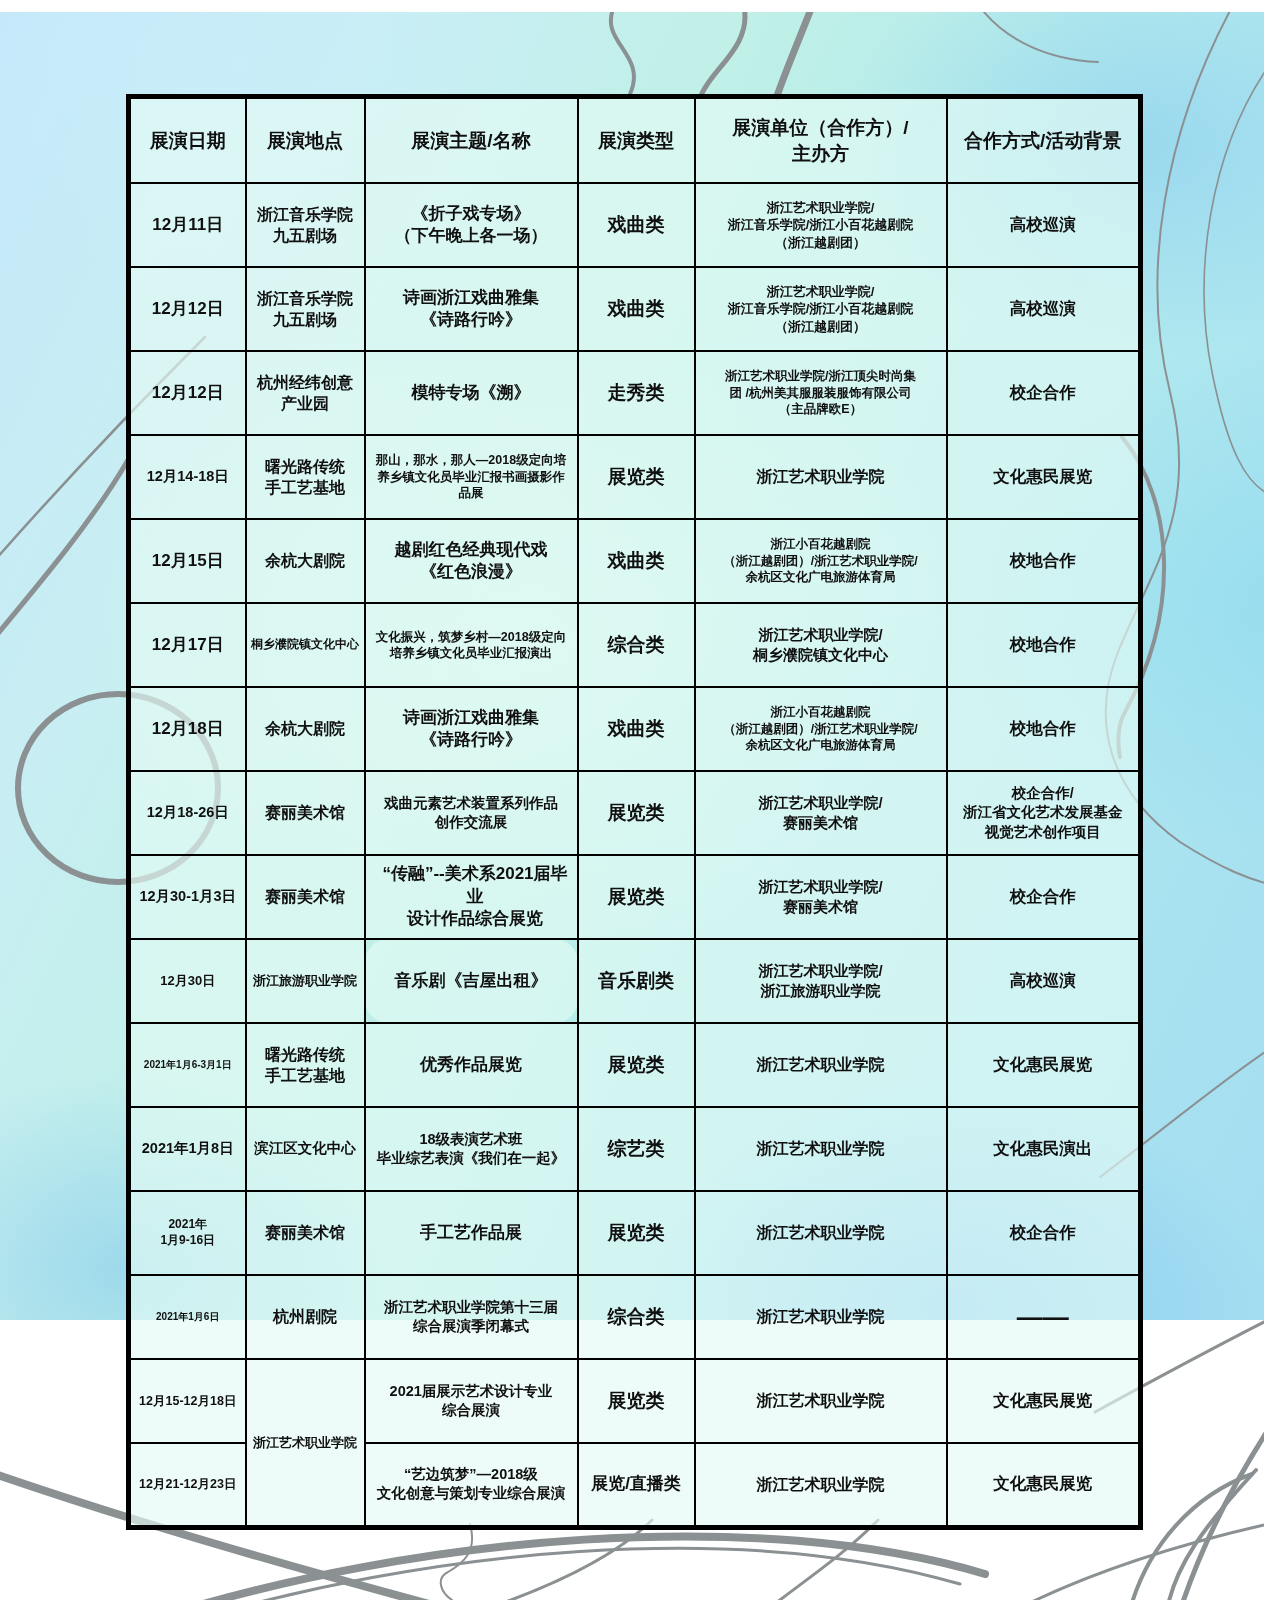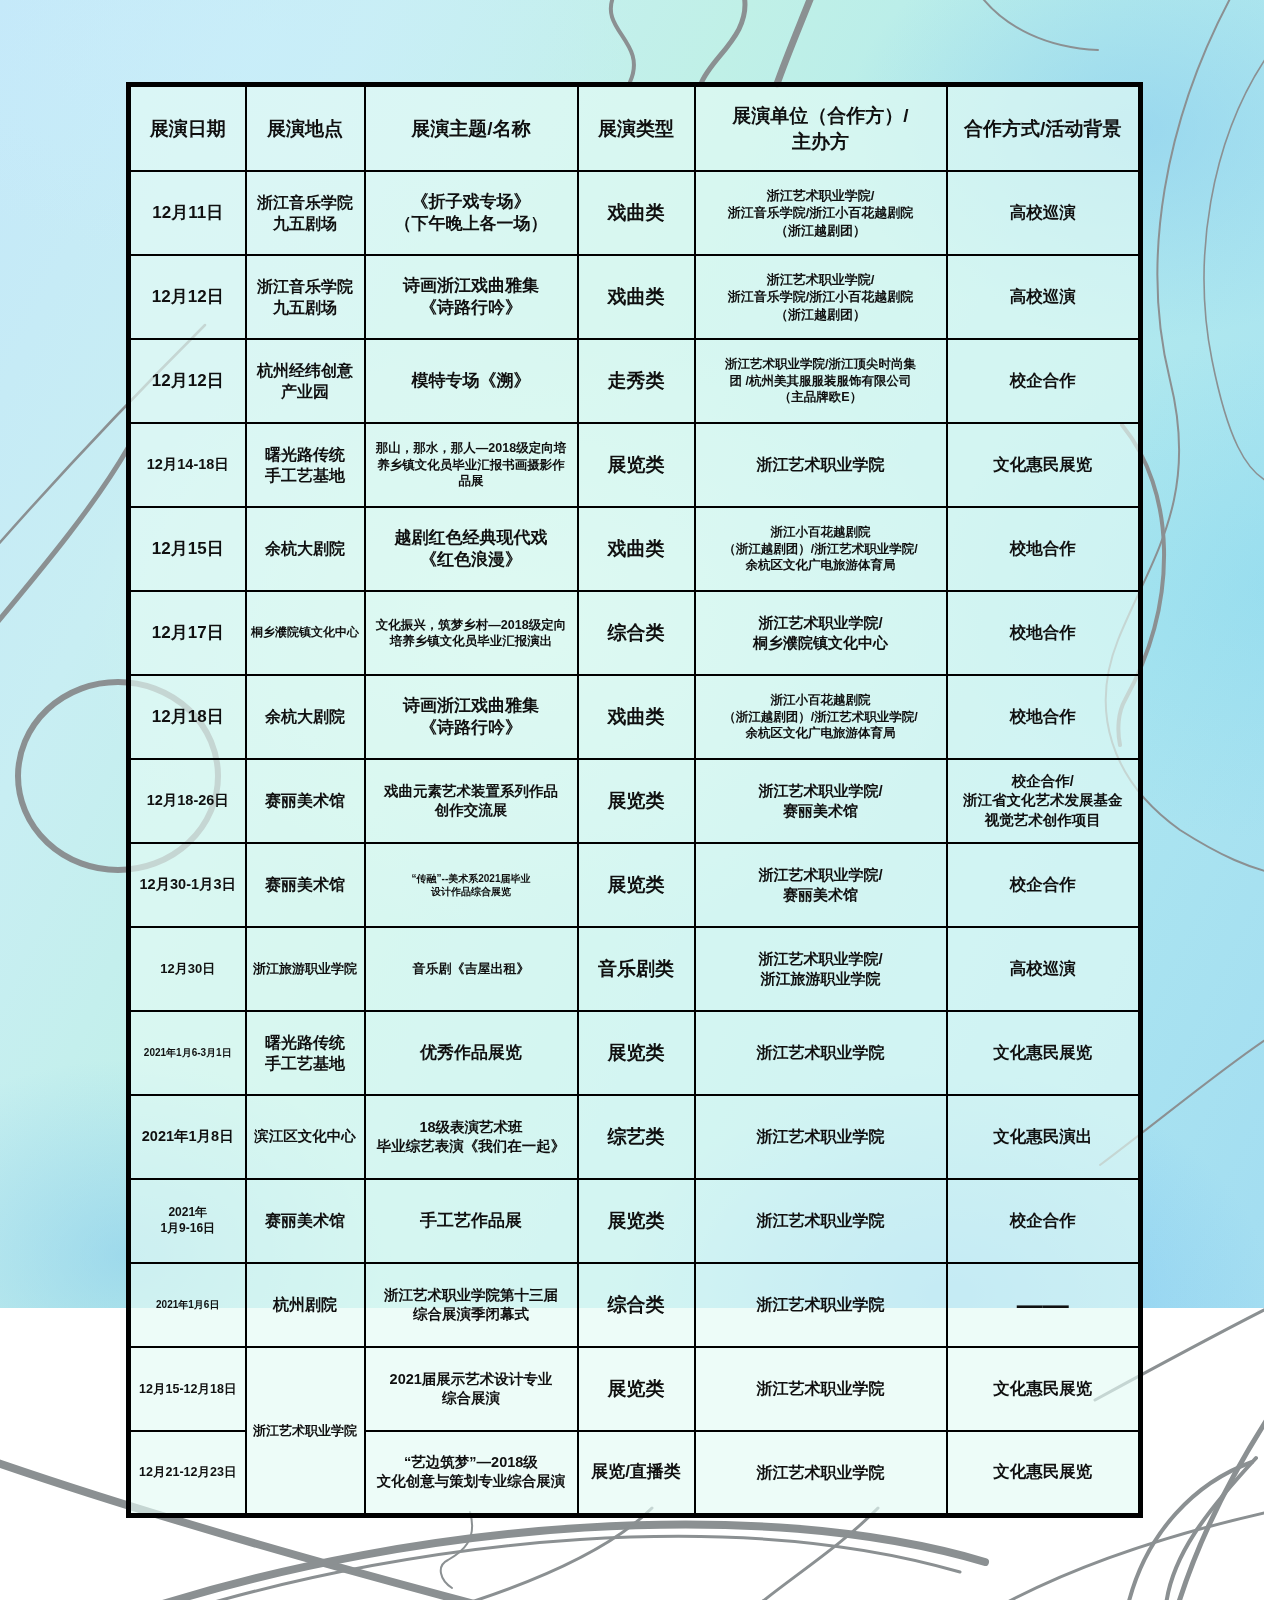--- a/index.html
+++ b/index.html
@@ -10,20 +10,21 @@
   .page{
     position:relative;width:1264px;height:1308px;
     background-image:
       radial-gradient(420px 300px at 90% 10%, rgba(125,195,240,.45), transparent 70%),
       radial-gradient(500px 360px at 102% 45%, rgba(120,210,235,.35), transparent 70%),
       radial-gradient(460px 320px at 75% 99%, rgba(110,185,245,.55), transparent 70%),
       radial-gradient(380px 280px at 10% 96%, rgba(115,190,240,.45), transparent 70%),
       radial-gradient(600px 420px at 42% 48%, rgba(226,252,243,.55), transparent 75%),
       radial-gradient(520px 300px at 20% 4%, rgba(202,238,252,.55), transparent 75%),
       linear-gradient(115deg,#c4e8f9 0%,#c8eef3 20%,#c0f0e7 40%,#b4ebec 60%,#abe5f0 78%,#a3ddf1 100%);
+    margin-top: 12px;
   }
   svg.deco{position:absolute;left:0;top:0;width:1264px;height:1600px;}
   table.grid{
     position:absolute;left:126px;top:82px;width:1012px;
     border-collapse:collapse;table-layout:fixed;
     border:5px solid #000;
   }
   th,td{
     border:2.5px solid #000;
     text-align:center;vertical-align:middle;
@@ -176,31 +177,31 @@
           <td style="font-size: 19px;">展览类</td>
           <td style="font-size: 15px;">浙江艺术职业学院/
 赛丽美术馆</td>
           <td style="font-size: 14.5px;">校企合作/
 浙江省文化艺术发展基金
 视觉艺术创作项目</td>
         </tr>
         <tr>
           <td style="font-size: 14.5px;">12月30-1月3日</td>
           <td style="font-size: 16px;">赛丽美术馆</td>
-          <td style="font-size: 10px;">“传融”--美术系2021届毕业
+          <td style="font-size: 17px; padding-left: 12px;">“传融”--美术系2021届毕业
 设计作品综合展览</td>
           <td style="font-size: 19px;">展览类</td>
           <td style="font-size: 15px;">浙江艺术职业学院/
 赛丽美术馆</td>
           <td style="font-size: 16.5px;">校企合作</td>
         </tr>
         <tr>
           <td style="font-size: 13px;">12月30日</td>
           <td style="font-size: 13px;">浙江旅游职业学院</td>
-          <td style="font-size: 13px;">音乐剧《吉屋出租》</td>
+          <td style="font-size: 17px; border-radius: 23px;">音乐剧《吉屋出租》</td>
           <td style="font-size: 19px;">音乐剧类</td>
           <td style="font-size: 15px;">浙江艺术职业学院/
 浙江旅游职业学院</td>
           <td style="font-size: 16.5px;">高校巡演</td>
         </tr>
         <tr>
           <td style="font-size: 10px;">2021年1月6-3月1日</td>
           <td style="font-size: 16px;">曙光路传统
 手工艺基地</td>
           <td style="font-size: 17px;">优秀作品展览</td>

